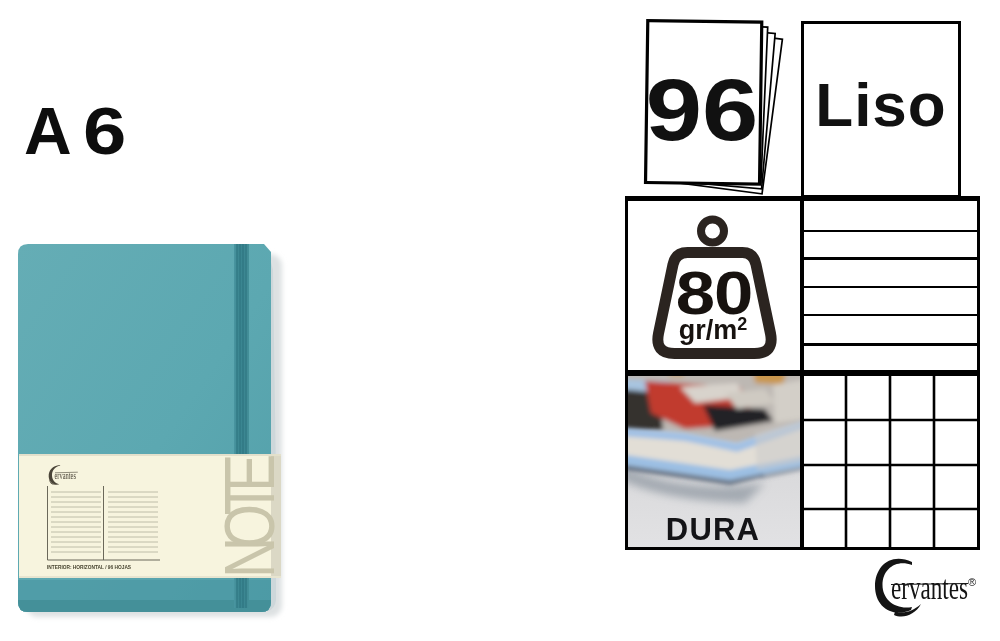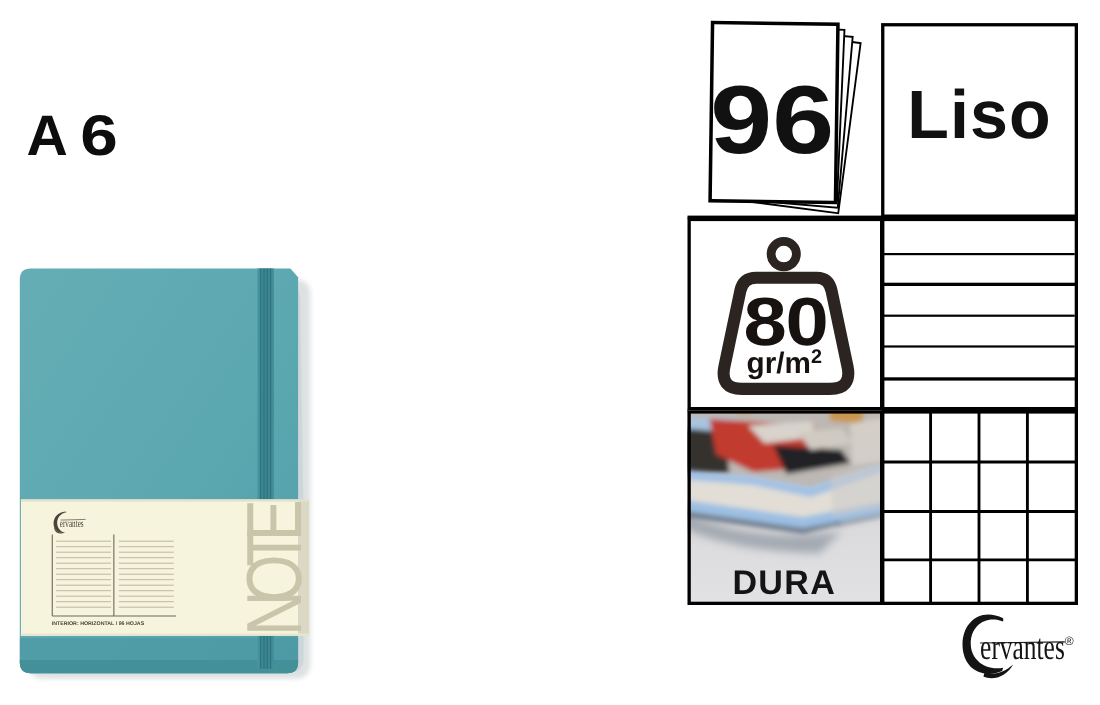--- a/index.html
+++ b/index.html
@@ -3,21 +3,21 @@
 <meta charset="utf-8">
 <style>
   html,body{margin:0;padding:0;}
   body{width:1000px;height:641px;background:#ffffff;position:relative;overflow:hidden;
        font-family:"Liberation Sans", sans-serif;}
   .abs{position:absolute;}
 </style>
 </head>
 <body>
 
-<div class="abs" style="left:24px;top:98px;font-size:52px;line-height:1;font-weight:bold;color:#0d0d0d;">A<span style="display:inline-block;transform:scaleX(1.18);transform-origin:0 0;margin-left:11px;">6</span></div>
+<div class="abs" style="left:24px;top:98px;font-size:66px;line-height:1;font-weight:bold;color:#0d0d0d;">A<span style="display:inline-block;transform:scaleX(1.18);transform-origin:0 0;margin-left:11px;">6</span></div>
 
 <svg class="abs" style="left:0px;top:230px;" width="320" height="400" viewBox="0 0 320 400">
   <defs>
     <linearGradient id="cover" x1="0" y1="0" x2="1" y2="1">
       <stop offset="0" stop-color="#65adb5"></stop>
       <stop offset="0.55" stop-color="#5ca8b1"></stop>
       <stop offset="1" stop-color="#529fa9"></stop>
     </linearGradient>
     <linearGradient id="bandg" x1="0" y1="0" x2="1" y2="0">
       <stop offset="0" stop-color="#4a96a1"></stop>
@@ -111,21 +111,21 @@
     <g transform="rotate(0.8 16 174)">
         <rect x="15.5" y="10.5" width="114" height="162" stroke-width="3.2"></rect>
       </g>
   </g>
 
   <g transform="translate(72 129.5) scale(1.15 1)">
       <text x="0" y="0" font-size="88" font-weight="bold" fill="#111" text-anchor="middle" letter-spacing="0">96</text>
     </g>
 </svg>
 
-<div class="abs" style="left:801px;top:21px;width:179px;height:177px;border:3px solid #000;box-sizing:border-box;">
+<div class="abs" style="left:801px;top:21px;width:160px;height:177px;border:3px solid #000;box-sizing:border-box;">
 
   <div style="position:absolute;left:0;right:0;top:50px;text-align:center;font-size:62px;line-height:1;font-weight:bold;color:#111;letter-spacing:1px;">Liso</div>
 </div>
 
 <div class="abs" style="left:625px;top:198px;width:178px;height:175px;border:3px solid #000;box-sizing:border-box;"></div>
 
 <svg class="abs" style="left:640px;top:205px;" width="150" height="165" viewBox="0 0 150 165">
   <g stroke="#2b2420" fill="none">
     <circle cx="72.5" cy="26" r="11.5" stroke-width="8"></circle>
     <path d="M47.5 47.5 L102.5 47.5 Q113.5 47.5 116 59.5 L130.5 128.5 Q134.5 148.5 114.5 148.5 L34.5 148.5 Q14.5 148.5 18.5 128.5 L33 59.5 Q35.5 47.5 47.5 47.5 Z" stroke-width="11"></path>

